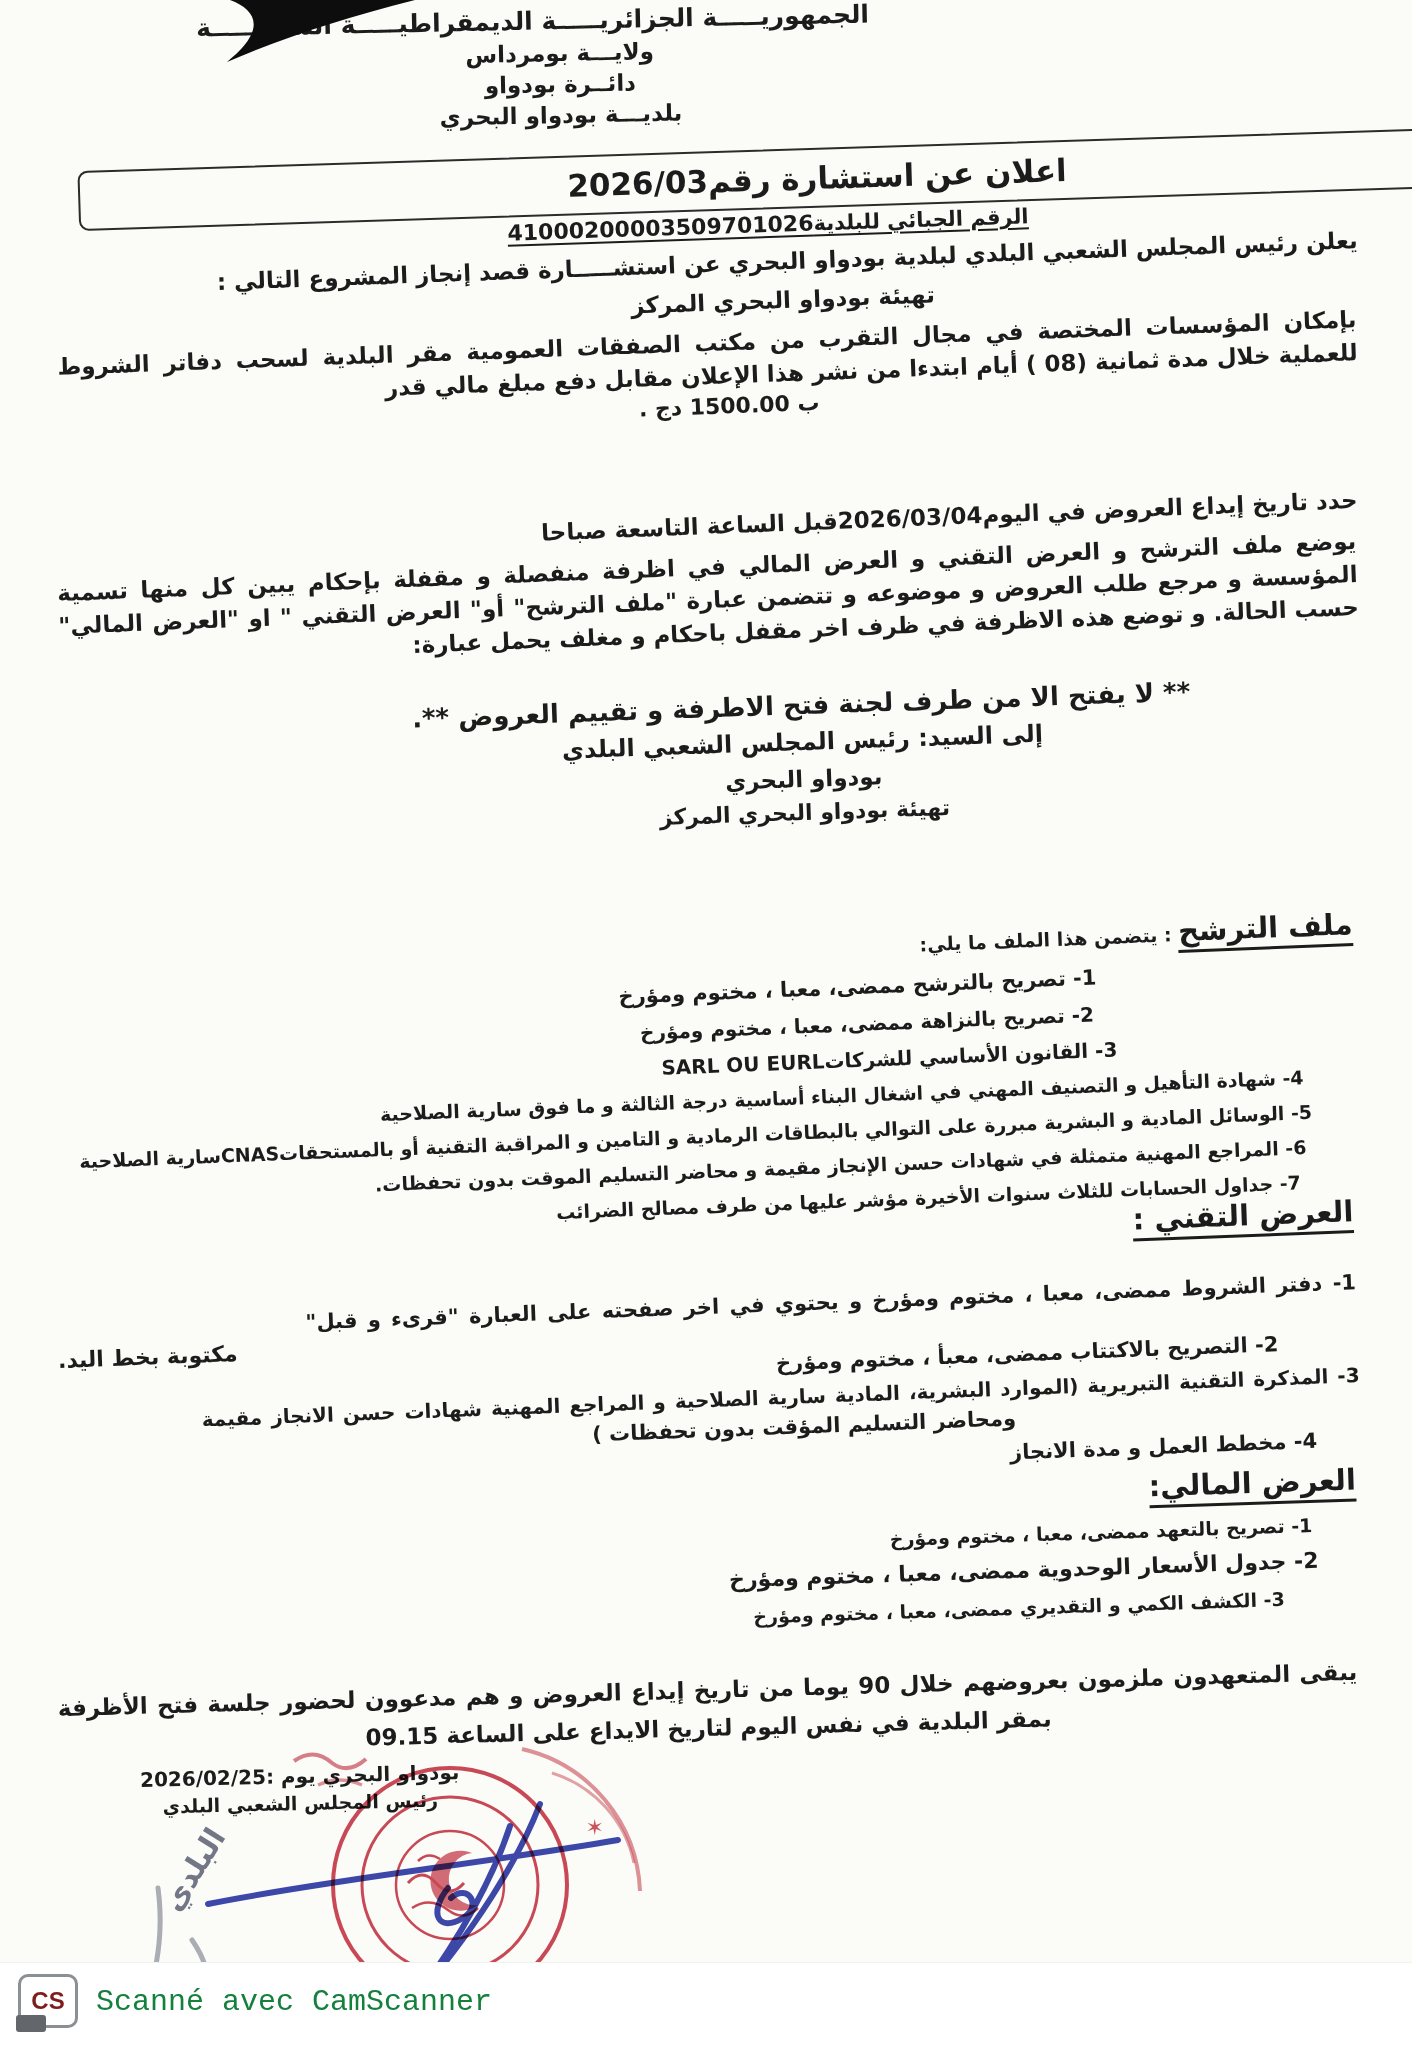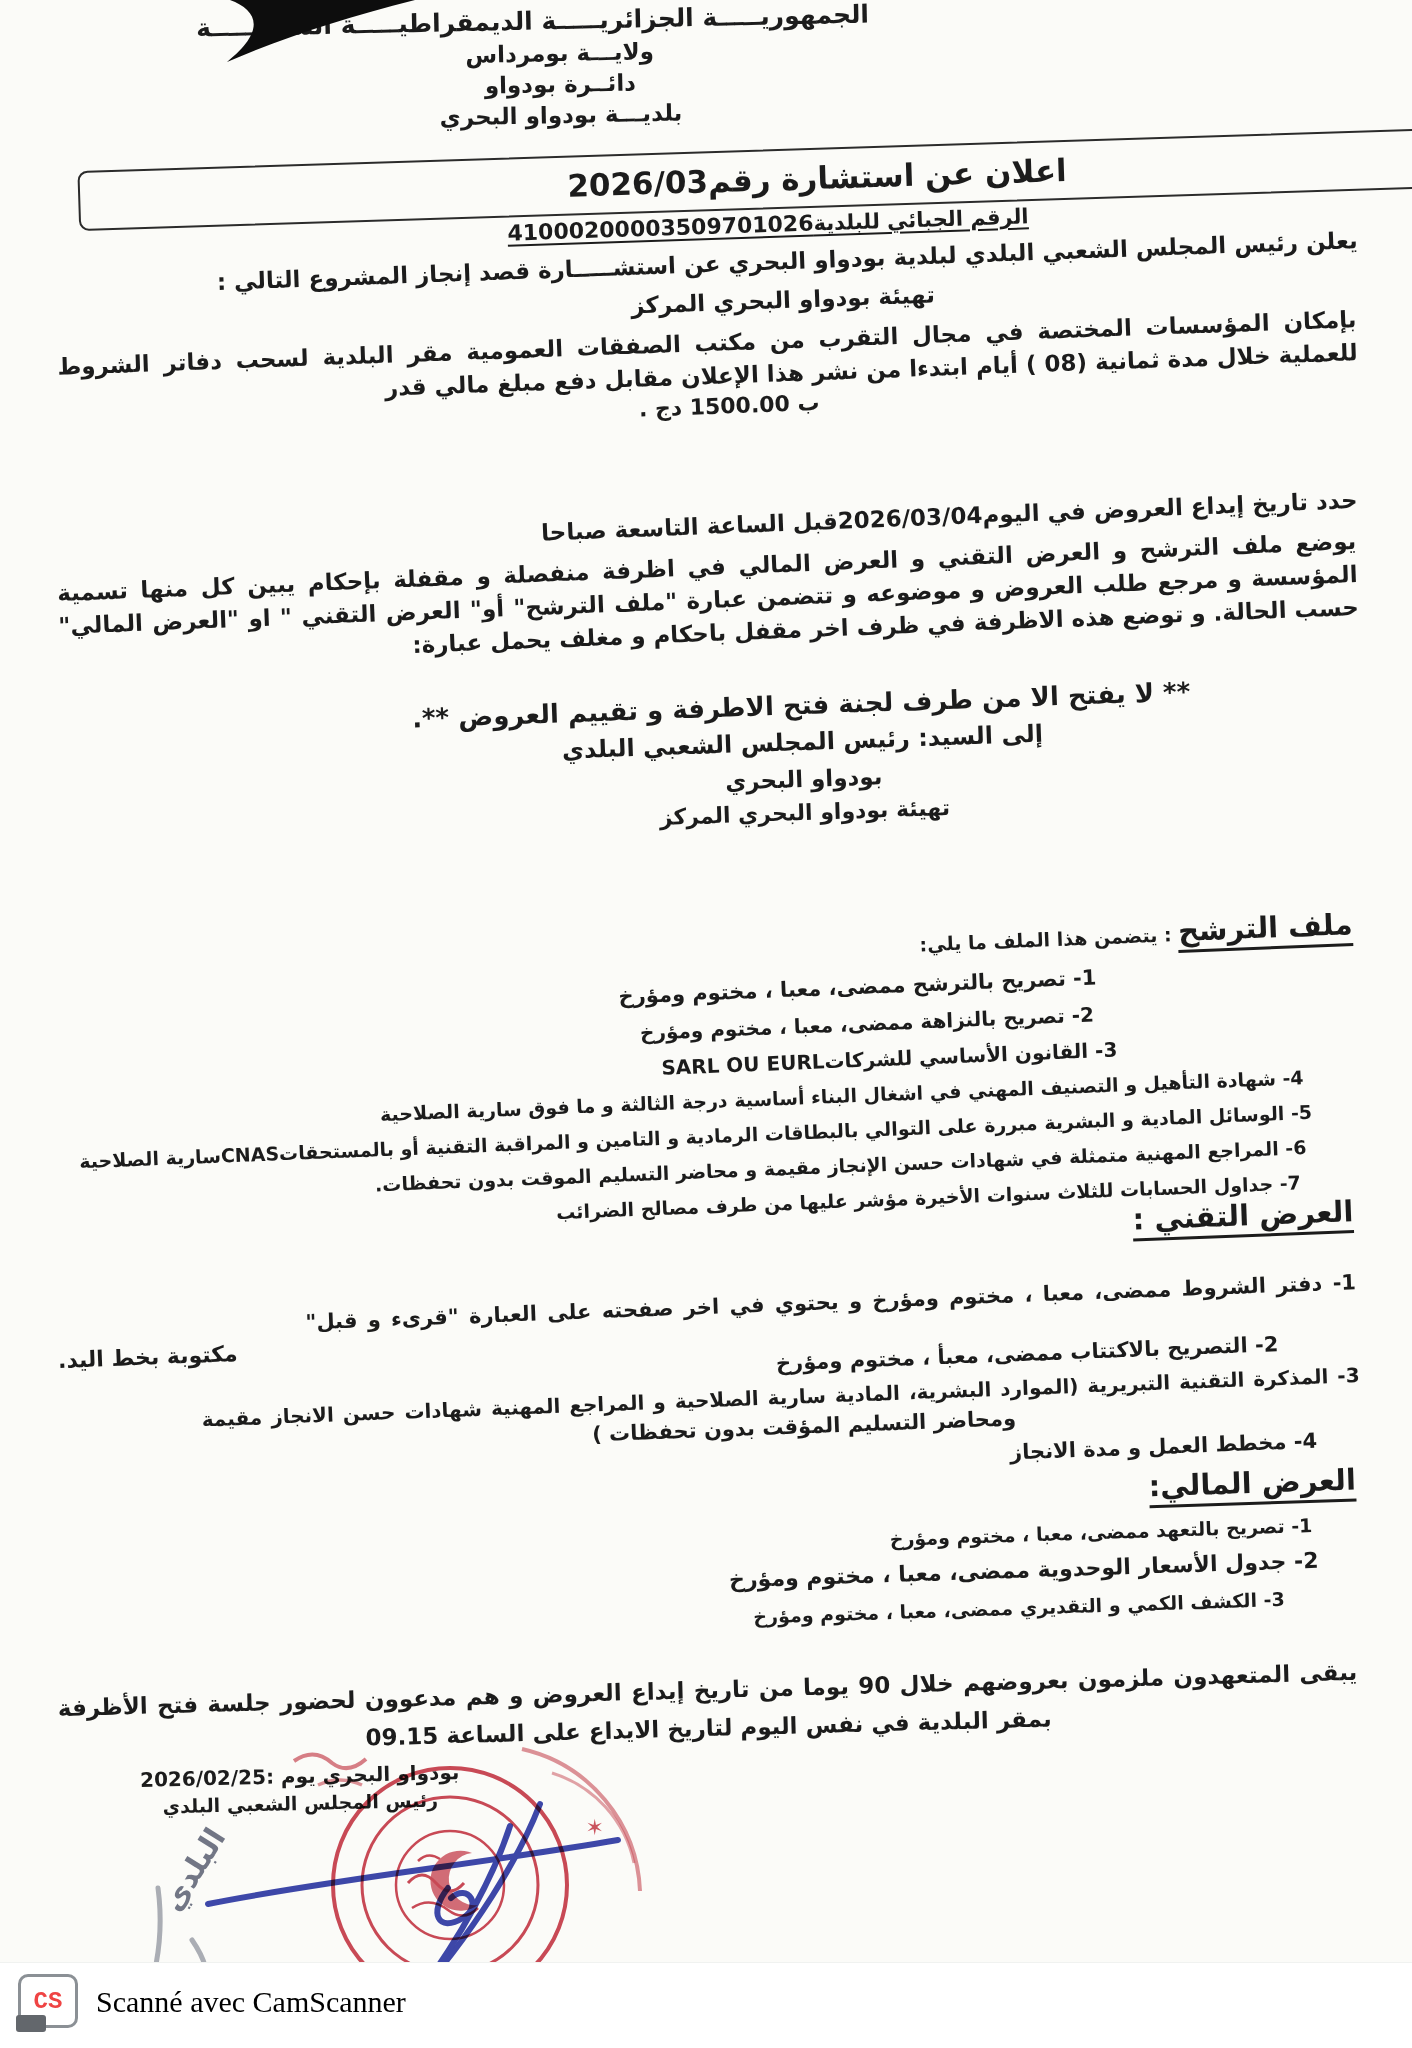--- a/index.html
+++ b/index.html
@@ -75,24 +75,24 @@
   .sg2{font-size:19px;font-weight:700;margin-top:4px;white-space:nowrap;}
   .side-text{top:1852px;left:148px;font-size:30px;font-weight:700;color:#4c5266;opacity:.78;
     transform:rotate(-58deg);z-index:2;white-space:nowrap;}
   .stamp-svg{top:1733px;left:222px;z-index:3;mix-blend-mode:multiply;}
   .sig-svg{top:1768px;left:148px;z-index:3;mix-blend-mode:multiply;}
   
   .footer{top:1962px;left:0;width:1412px;height:86px;background:#ffffff;z-index:10;direction:ltr;
     border-top:1px solid #f0f2f0;}
   .cs-logo{position:absolute;top:11px;left:18px;width:54px;height:48px;border:3.5px solid #8b9095;
     border-radius:10px;display:flex;align-items:center;justify-content:center;}
-  .cs-logo span{font-family:Liberation Mono, monospace;font-size:24px;font-weight:700;color:#ef4444;}
+  .cs-logo span{font-family:Liberation Sans, sans-serif;font-size:24px;font-weight:700;color:#7f1d1d;}
   .cs-tab{position:absolute;top:52px;left:16px;width:30px;height:17px;background:#63676c;border-radius:3px;}
-  .ftext{position:absolute;top:22px;left:96px;font-family:Liberation Serif, serif;
-    font-size:30px;color:#000000;}
+  .ftext{position:absolute;top:22px;left:96px;font-family:Liberation Mono, monospace;
+    font-size:30px;color:#15803d;}
 </style>
 </head>
 <body>
 
 <div class="page">
 
   <svg class="abs fold" width="195" height="66" viewBox="0 0 195 66">
     <path d="M5,0 L190,0 C118,18 58,38 2,62 C42,30 32,10 5,0 Z" fill="#0d0d0d"></path>
   </svg>
 

